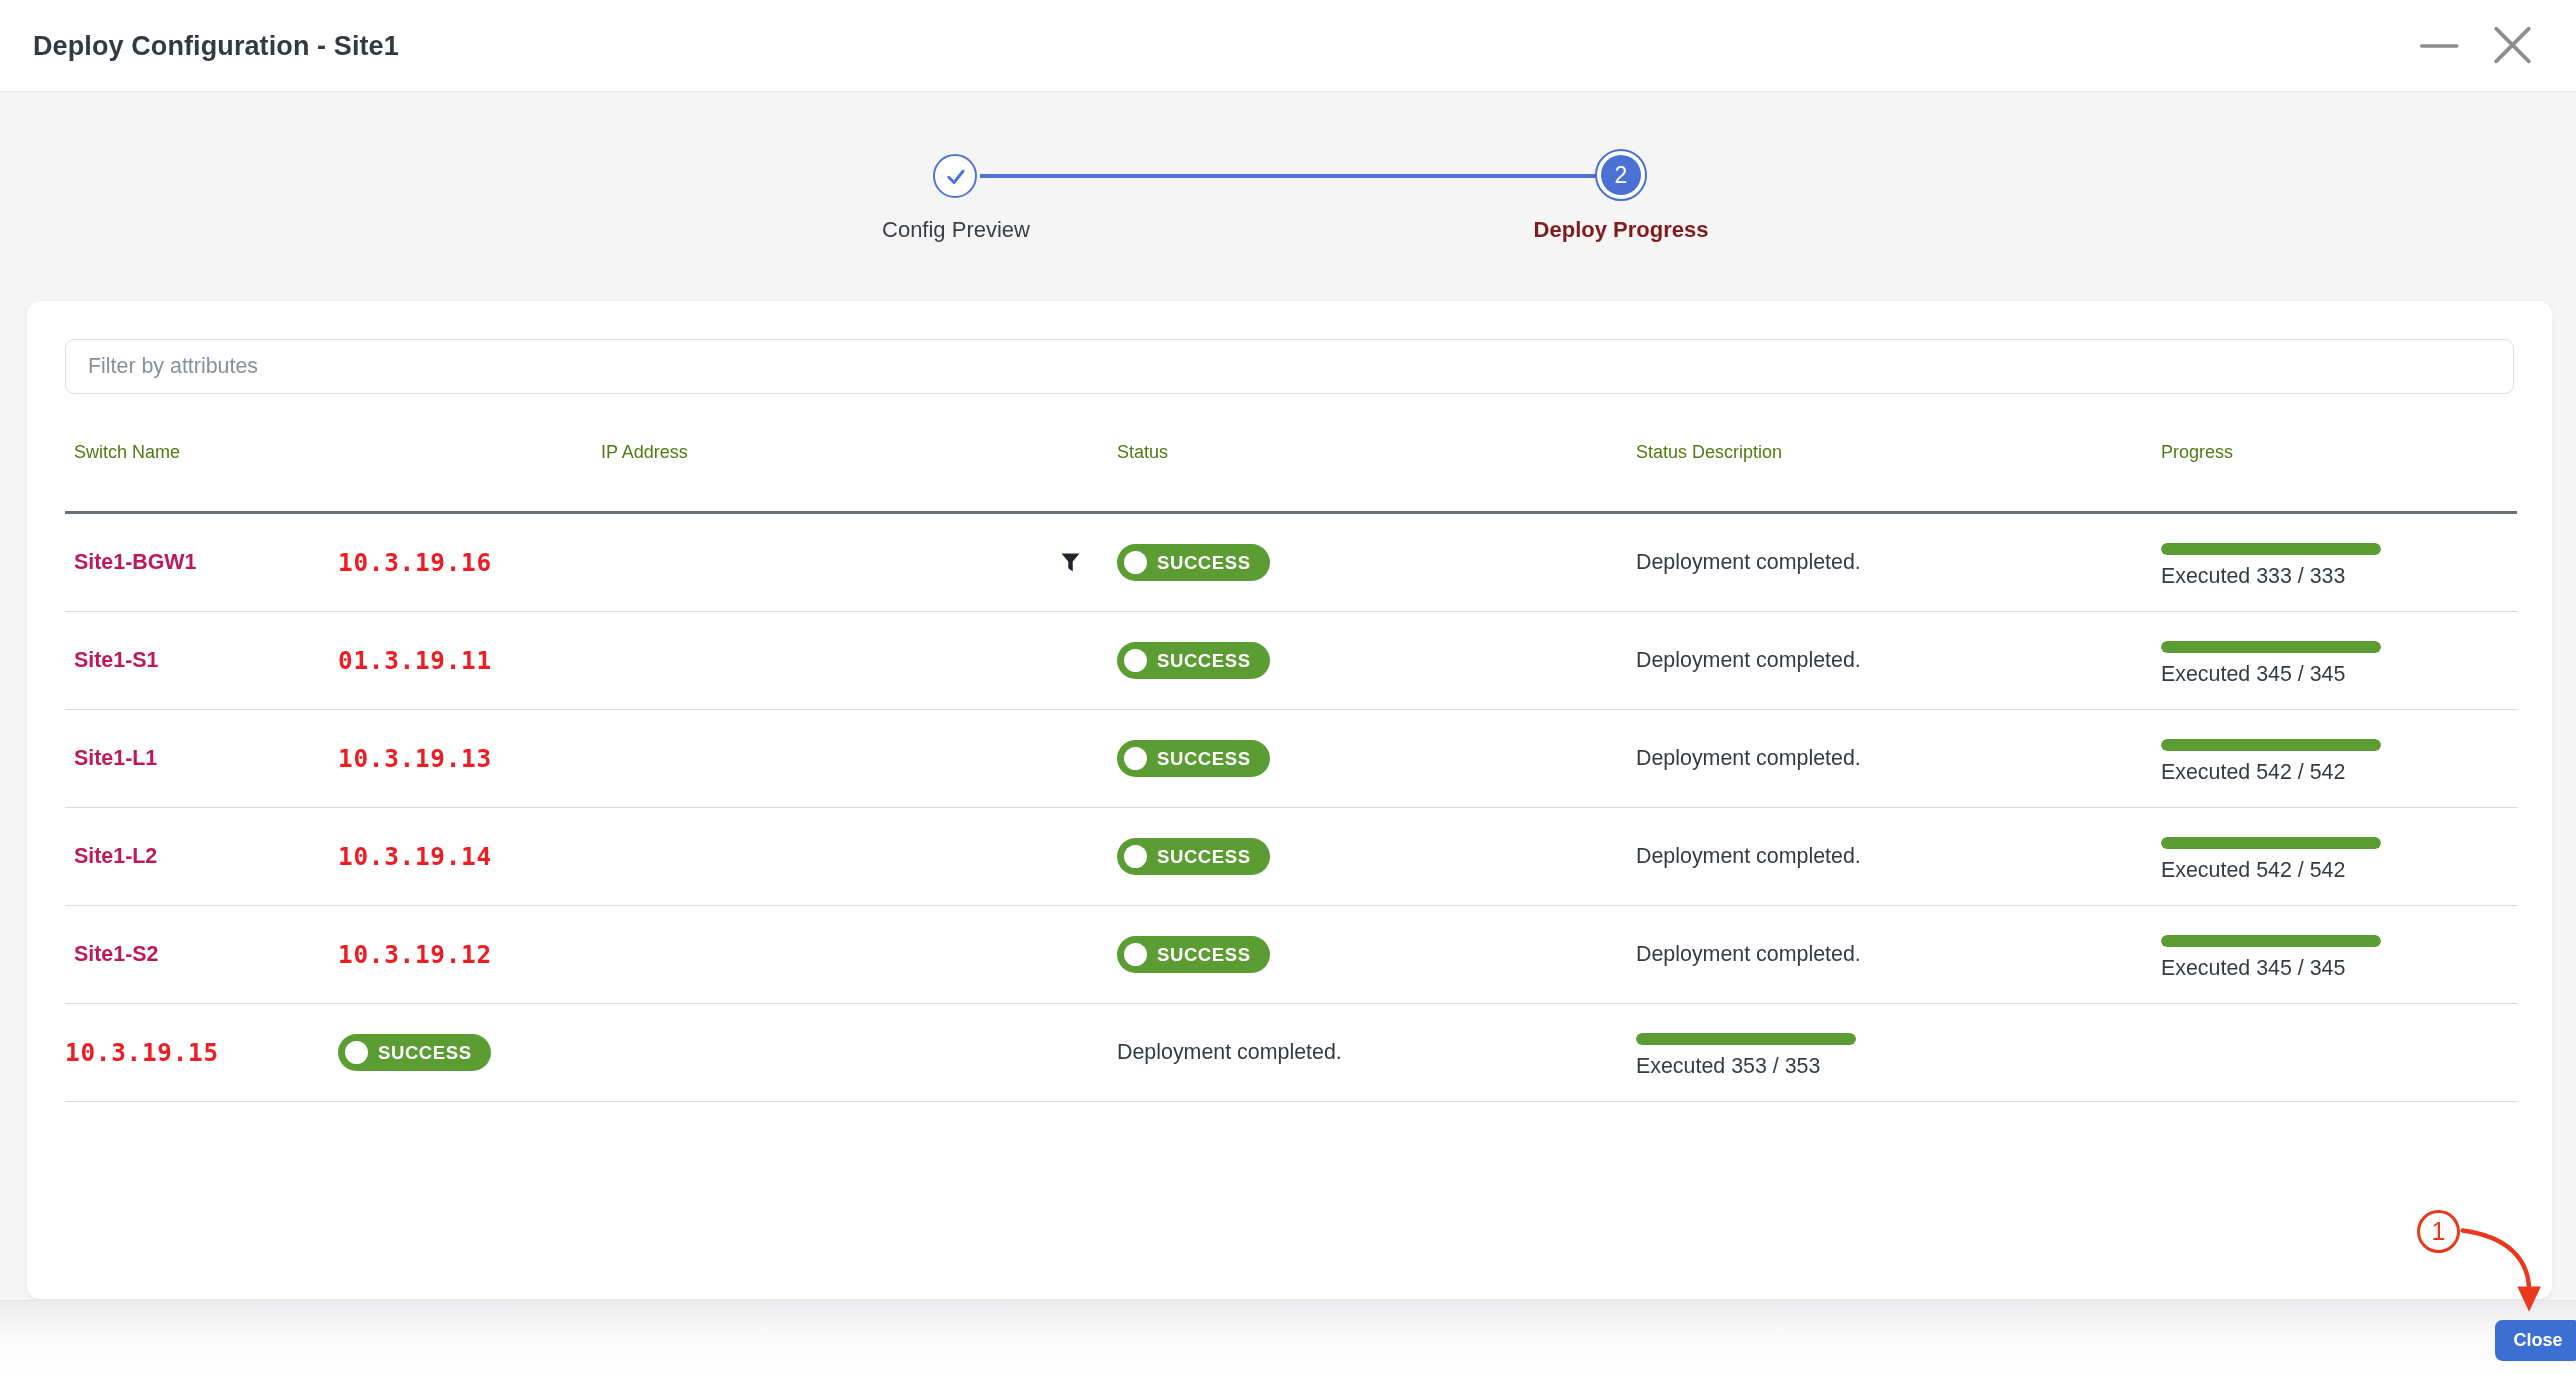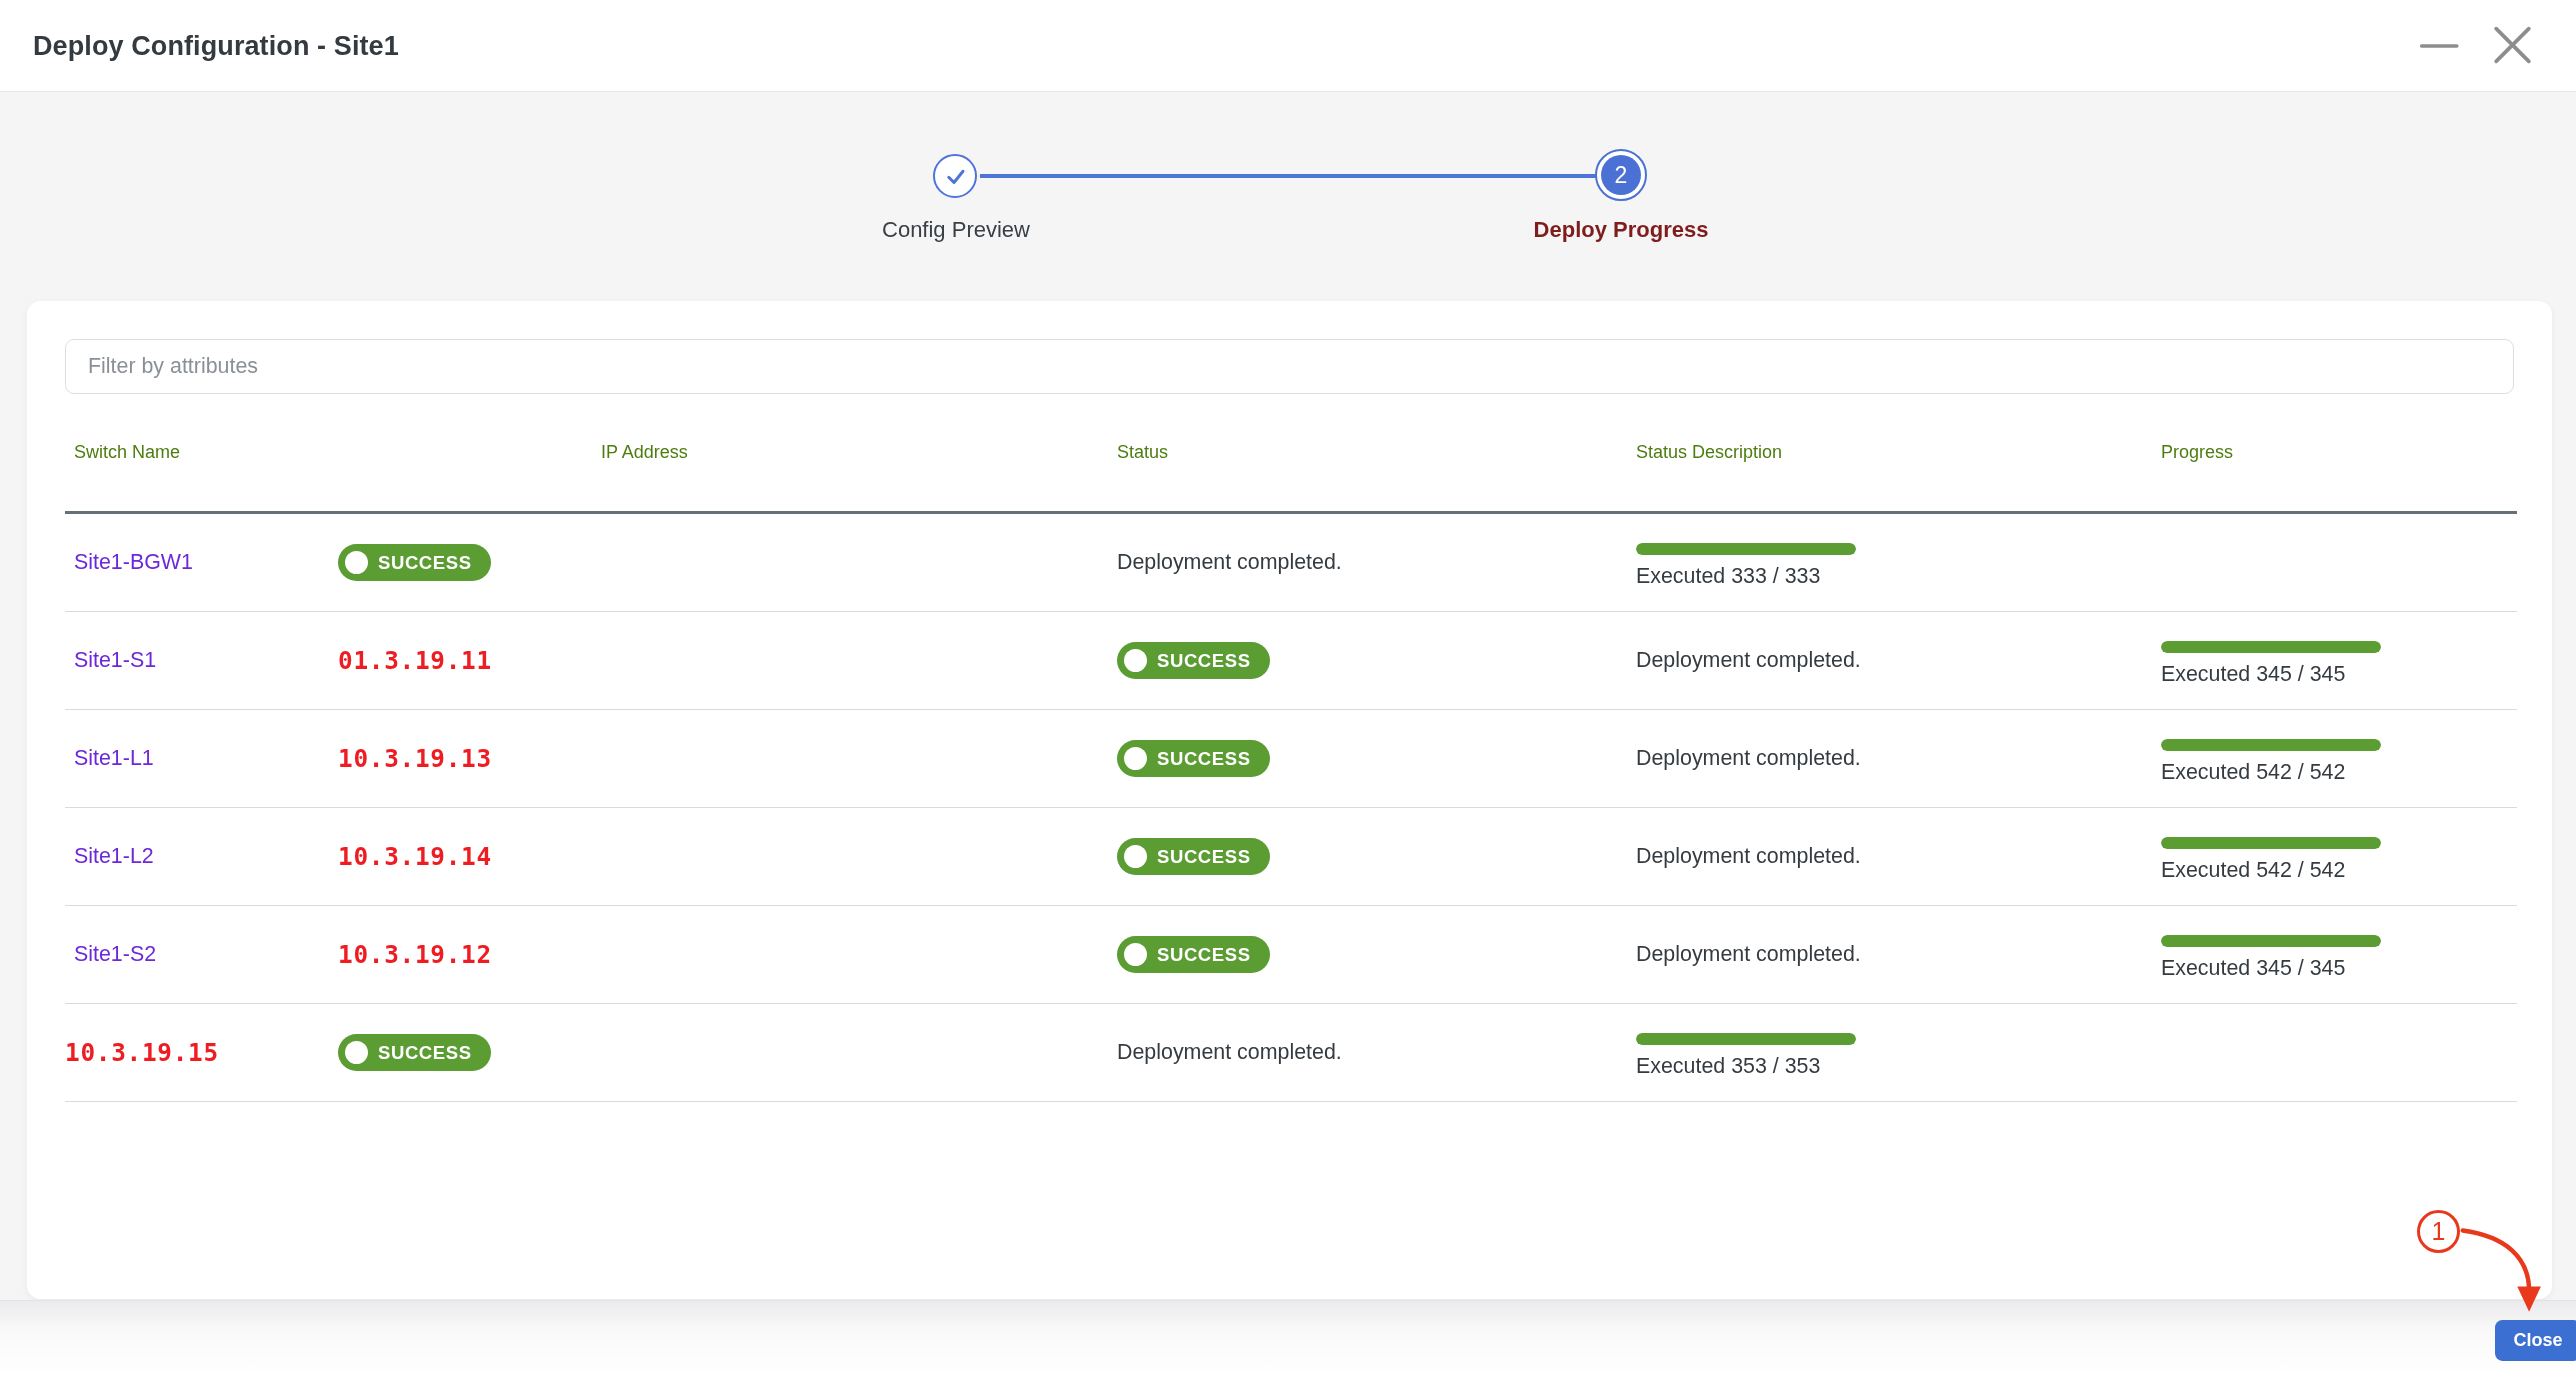--- a/index.html
+++ b/index.html
@@ -66,21 +66,21 @@
   .thead, .trow { display: grid; grid-template-columns: 273px 779px 519px 525px 356px; }
   .thead {
     height: 120px; align-items: center;
     border-bottom: 3.7px solid #657077;
     font-size: 18px; font-weight: normal; color: #4d7c0f;
   }
   .thead .hc1 { padding-left: 9px; }
   .thead .hc2 { padding-left: 263px; }
   .trow { height: 98px; border-bottom: 1.5px solid #d9dadb; background: #fff; }
   .cell { display: flex; align-items: center; min-width: 0; }
-  .c-name { padding-left: 9px; font-size: 21.4px; color: #6d28d9; }
+  .c-name { padding-left: 9px; font-size: 21.4px; color: #be185d; font-weight: bold; }
   .c-ip   { justify-content: space-between; padding-right: 33px; }
   .ip     { font-family: "DejaVu Sans Mono", monospace; font-weight: bold; font-size: 24.4px; color: #ee1d23; letter-spacing: 0.7px; }
   .funnel { width: 27px; height: 27px; display: inline-flex; cursor: pointer; }
   .badge {
     display: inline-flex; align-items: center; height: 37px; border-radius: 19px;
     background: #5b9c33; color: #fff; padding: 0 19px 0 7.4px; gap: 9.6px;
   }
   .dot { width: 23px; height: 23px; border-radius: 50%; background: #fff; }
   .badge-text { font-size: 18.5px; font-weight: bold; letter-spacing: 0.6px; }
   .c-desc { font-size: 21.4px; color: #343b41; }
@@ -154,20 +154,28 @@
         <div class="hc2">IP Address</div>
         <div class="hc3">Status</div>
         <div class="hc4">Status Description</div>
         <div class="hc5">Progress</div>
       </div>
       <div id="tbody">
   <div class="trow">
     <div class="cell c-name">
       <span class="name">Site1-BGW1</span>
     </div>
+    <div class="cell c-ip">
+      <span class="ip">10.3.19.16</span>
+      <span class="funnel" style="visibility: visible;">
+        <svg width="27" height="27" viewBox="0 0 24 24">
+          <path d="M4 4 H20 L14 11 V20 L10 17 V11 Z" fill="#22272c"></path>
+        </svg>
+      </span>
+    </div>
     <div class="cell c-status">
       <span class="badge">
         <span class="dot"></span>
         <span class="badge-text">SUCCESS</span>
       </span>
     </div>
     <div class="cell c-desc">
       <span class="desc">Deployment completed.</span>
     </div>
     <div class="cell c-prog">

